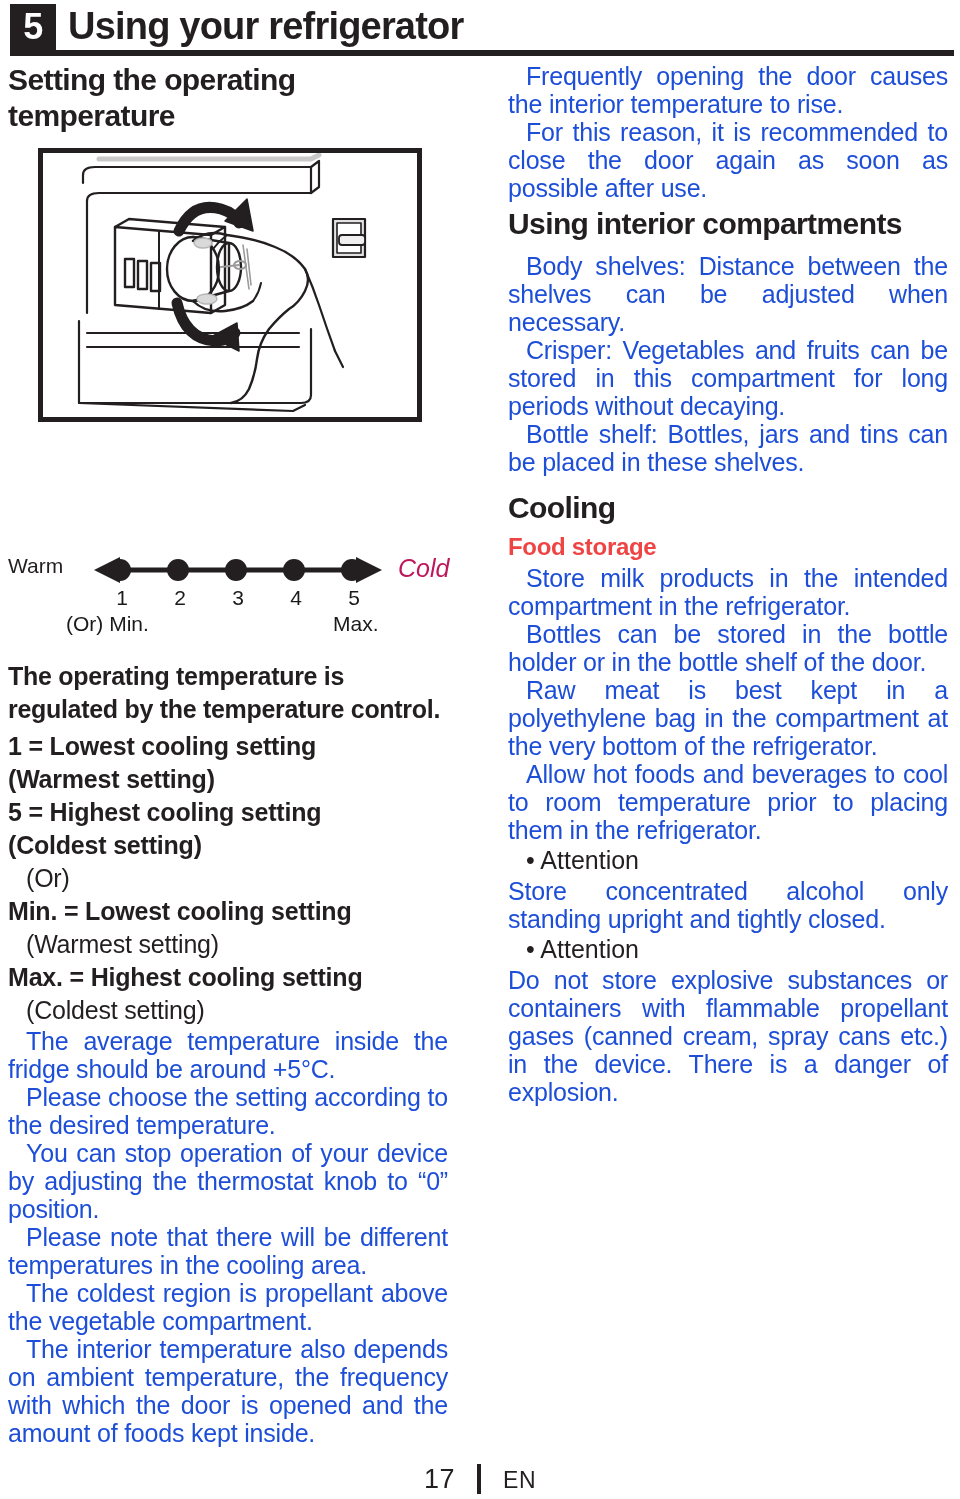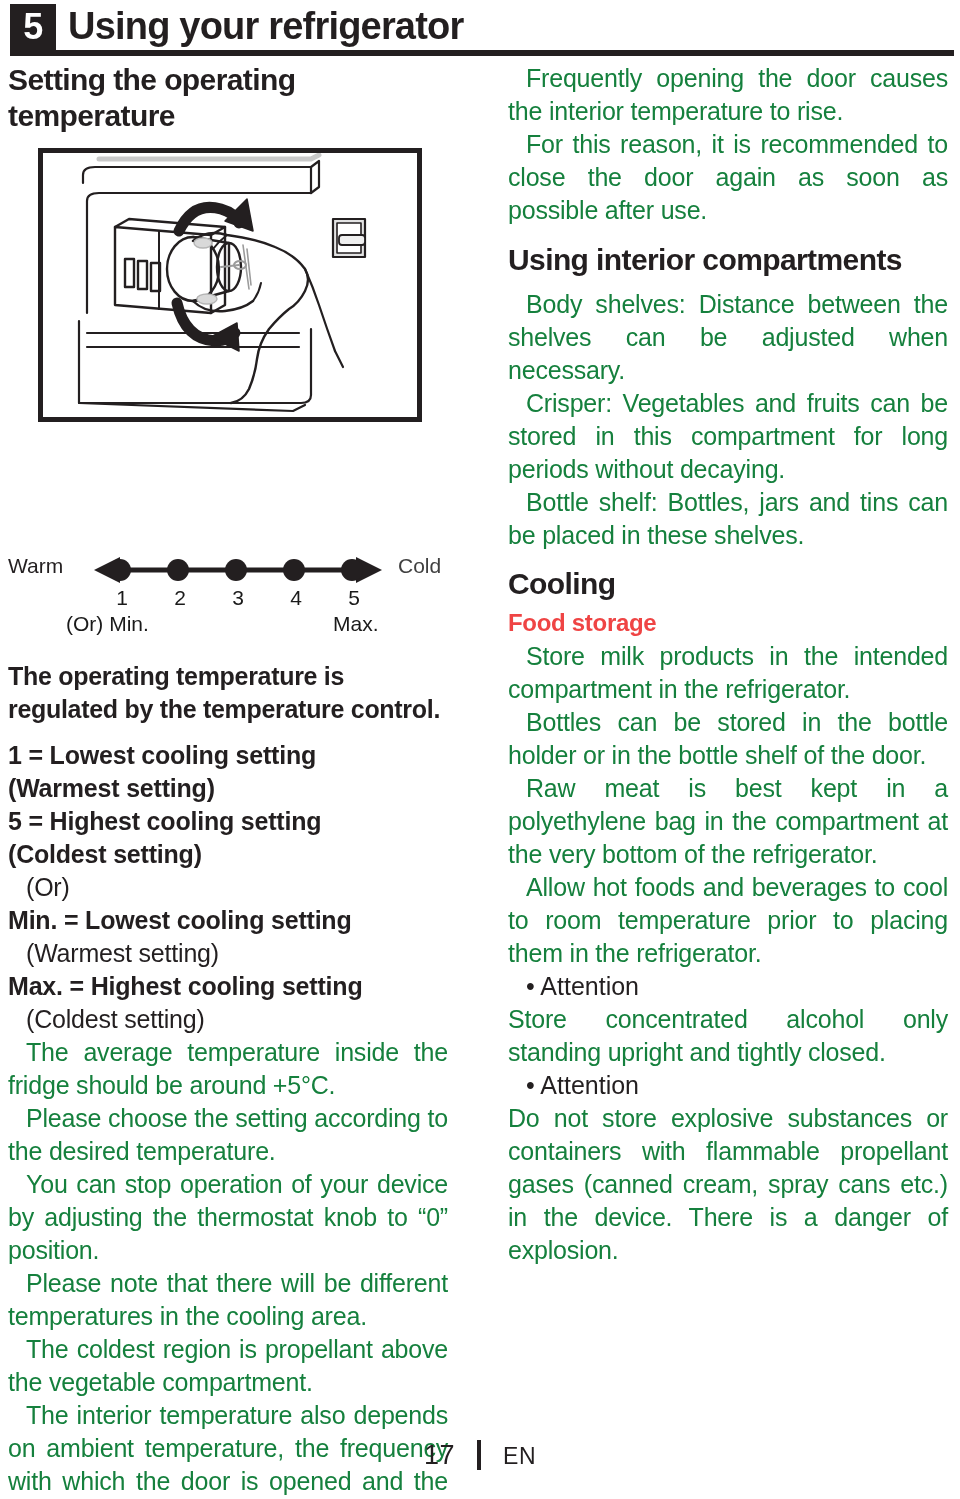--- a/index.html
+++ b/index.html
@@ -79,25 +79,25 @@
   .h3 {
     font-size: 24px;
     font-weight: bold;
     line-height: 30px;
     letter-spacing: -0.3px;
     color: #ef4444;
     margin: 0;
   }
   p.body {
     font-size: 25px;
-    line-height: 33px;
+    line-height: 28px;
     margin: 0;
     text-align: justify;
     text-indent: 18px;
-    color: #15803d;
+    color: #1d4ed8;
     letter-spacing: -0.2px;
   }
   p.body-noindent {
     text-indent: 0;
   }
   p.bold-block {
     font-size: 25px;
     font-weight: bold;
     line-height: 33px;
     margin: 0;
@@ -140,21 +140,21 @@
     top: 548px;
     width: 440px;
     height: 92px;
   }
   .scale-wrap svg { display: block; }
 
   
   .footer {
     position: absolute;
     left: 0;
-    bottom: 28px;
+    bottom: 4px;
     width: 960px;
     text-align: center;
     font-size: 27px;
     color: #231f20;
     letter-spacing: 0.5px;
   }
   .footer .page-num { display: inline-block; }
   .footer .divider {
     display: inline-block;
     width: 4px;
@@ -173,21 +173,21 @@
   <div class="chapter-title">Using your refrigerator</div>
 </div>
 <div class="header-rule"></div>
 
 <div class="col col-left">
 
   <h2 class="h2">Setting the operating temperature</h2>
 
   <div style="height:520px;"></div>
 
-  <p class="bold-block" style="margin-bottom:13px;">The operating temperature is regulated by the temperature control.</p>
+  <p class="bold-block" style="margin-bottom:4px;">The operating temperature is regulated by the temperature control.</p>
 
   <div class="defs">
     <span class="bold">1 = Lowest cooling setting</span>
     <span class="bold">(Warmest setting)</span>
     <span class="bold">5 = Highest cooling setting</span>
     <span class="bold">(Coldest setting)</span>
     <span class="plain">(Or)</span>
     <span class="bold">Min. = Lowest cooling setting</span>
     <span class="plain">(Warmest setting)</span>
     <span class="bold">Max. = Highest cooling setting</span>
@@ -266,38 +266,38 @@
 
     <path d="M374 22 L348 9 L348 35 Z" fill="#231f20"></path>
 
     <circle cx="112" cy="22" r="11" fill="#231f20"></circle>
     <circle cx="170" cy="22" r="11" fill="#231f20"></circle>
     <circle cx="228" cy="22" r="11" fill="#231f20"></circle>
     <circle cx="286" cy="22" r="11" fill="#231f20"></circle>
     <circle cx="344" cy="22" r="11" fill="#231f20"></circle>
   </svg>
   <div style="position:absolute; left:0; top:6px; font-size:21px; color:#231f20;">Warm</div>
-  <div style="position:absolute; left:390px; top:6px; font-size:21px; color:#404040;">Cold</div>
+  <div style="position:absolute; left:390px; top:6px; font-size:25px; color:#be185d;font-style:italic;">Cold</div>
 
   <div style="position:absolute; left:104px; top:38px; width:20px; text-align:center; font-size:21px;">1</div>
   <div style="position:absolute; left:162px; top:38px; width:20px; text-align:center; font-size:21px;">2</div>
   <div style="position:absolute; left:220px; top:38px; width:20px; text-align:center; font-size:21px;">3</div>
   <div style="position:absolute; left:278px; top:38px; width:20px; text-align:center; font-size:21px;">4</div>
   <div style="position:absolute; left:336px; top:38px; width:20px; text-align:center; font-size:21px;">5</div>
 
   <div style="position:absolute; left:58px; top:64px; font-size:21px;">(Or) Min.</div>
   <div style="position:absolute; left:325px; top:64px; font-size:21px;">Max.</div>
 </div>
 
 <div class="col col-right">
 
   <p class="body">Frequently opening the door causes the interior temperature to rise.</p>
   <p class="body">For this reason, it is recommended to close the door again as soon as possible after use.</p>
 
-  <h2 class="h2" style="margin-top:15px; margin-bottom:10px;">Using interior compartments</h2>
+  <h2 class="h2" style="margin-top:4px; margin-bottom:10px;">Using interior compartments</h2>
 
   <p class="body">Body shelves: Distance between the shelves can be adjusted when necessary.</p>
   <p class="body">Crisper: Vegetables and fruits can be stored in this compartment for long periods without decaying.</p>
   <p class="body">Bottle shelf: Bottles, jars and tins can be placed in these shelves.</p>
 
   <h2 class="h2" style="margin-top:14px; margin-bottom:6px;">Cooling</h2>
 
   <h3 class="h3" style="margin-bottom:2px;">Food storage</h3>
 
   <p class="body">Store milk products in the intended compartment in the refrigerator.</p>

